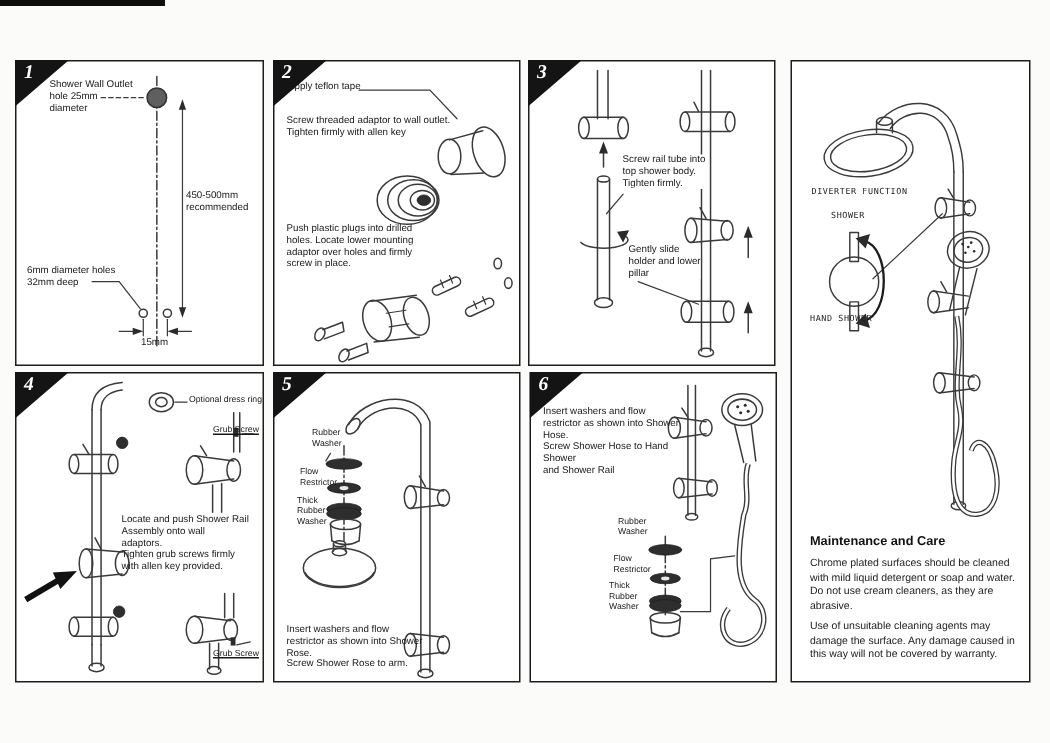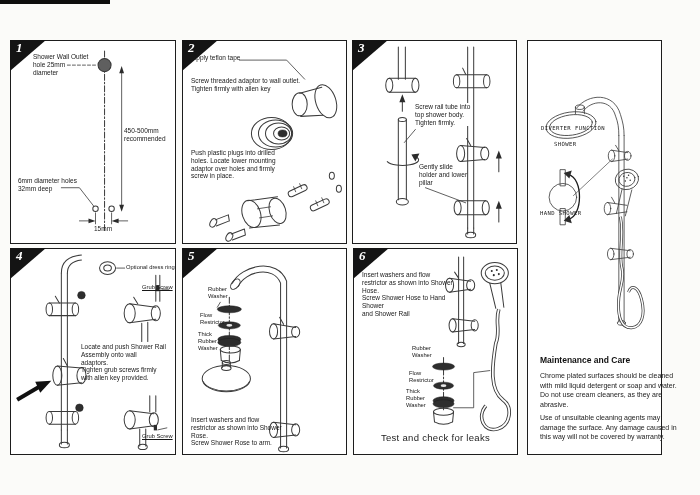--- a/index.html
+++ b/index.html
@@ -352,27 +352,26 @@
 Screw Shower Hose to  Hand
 Shower
 and Shower Rail</div>
     <div class="lbl sm" style="left:58px;top:96px;">Rubber
 Washer</div>
     <div class="lbl sm" style="left:55px;top:121px;">Flow
 Restrictor</div>
     <div class="lbl sm" style="left:52px;top:139px;">Thick
 Rubber
 Washer</div>
-    <div class="footer-lbl" style="top:183px;">Test and check for leaks</div>
     <div class="badge">
         <span>6</span>
       </div>
   </div>
 
-  <div class="panel" style="left:527px;top:40px;width:135px;height:415px;">
+  <div class="panel" style="left:527px;top:40px;width:160px;height:415px;">
     <svg class="art" viewBox="0 0 164 412">
       <g transform="rotate(-8 53 55)">
         <ellipse class="s" cx="53" cy="55" rx="31" ry="16"></ellipse>
         <ellipse class="s" cx="53" cy="55" rx="26.5" ry="12.5"></ellipse>
       </g>
       <g>
         <ellipse class="s" cx="64" cy="33" rx="5.5" ry="2.8"></ellipse>
         <path class="s" d="M58.5,33 L58.5,41 M69.5,33 L69.5,41"></path>
       </g>
       <g>

